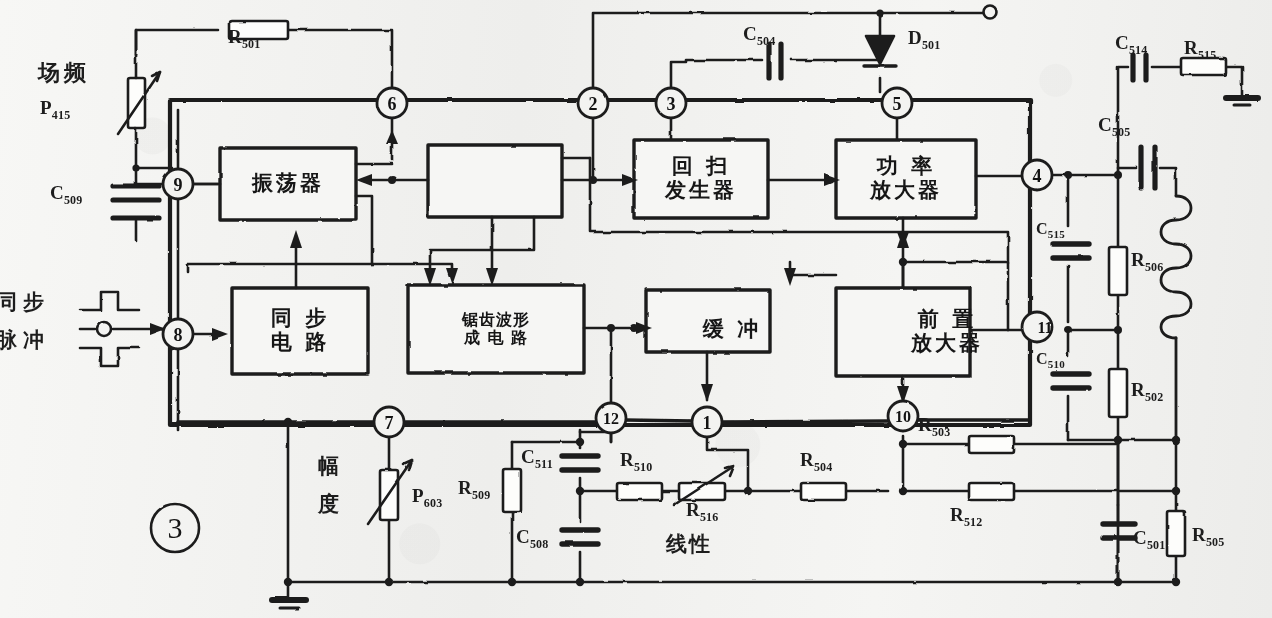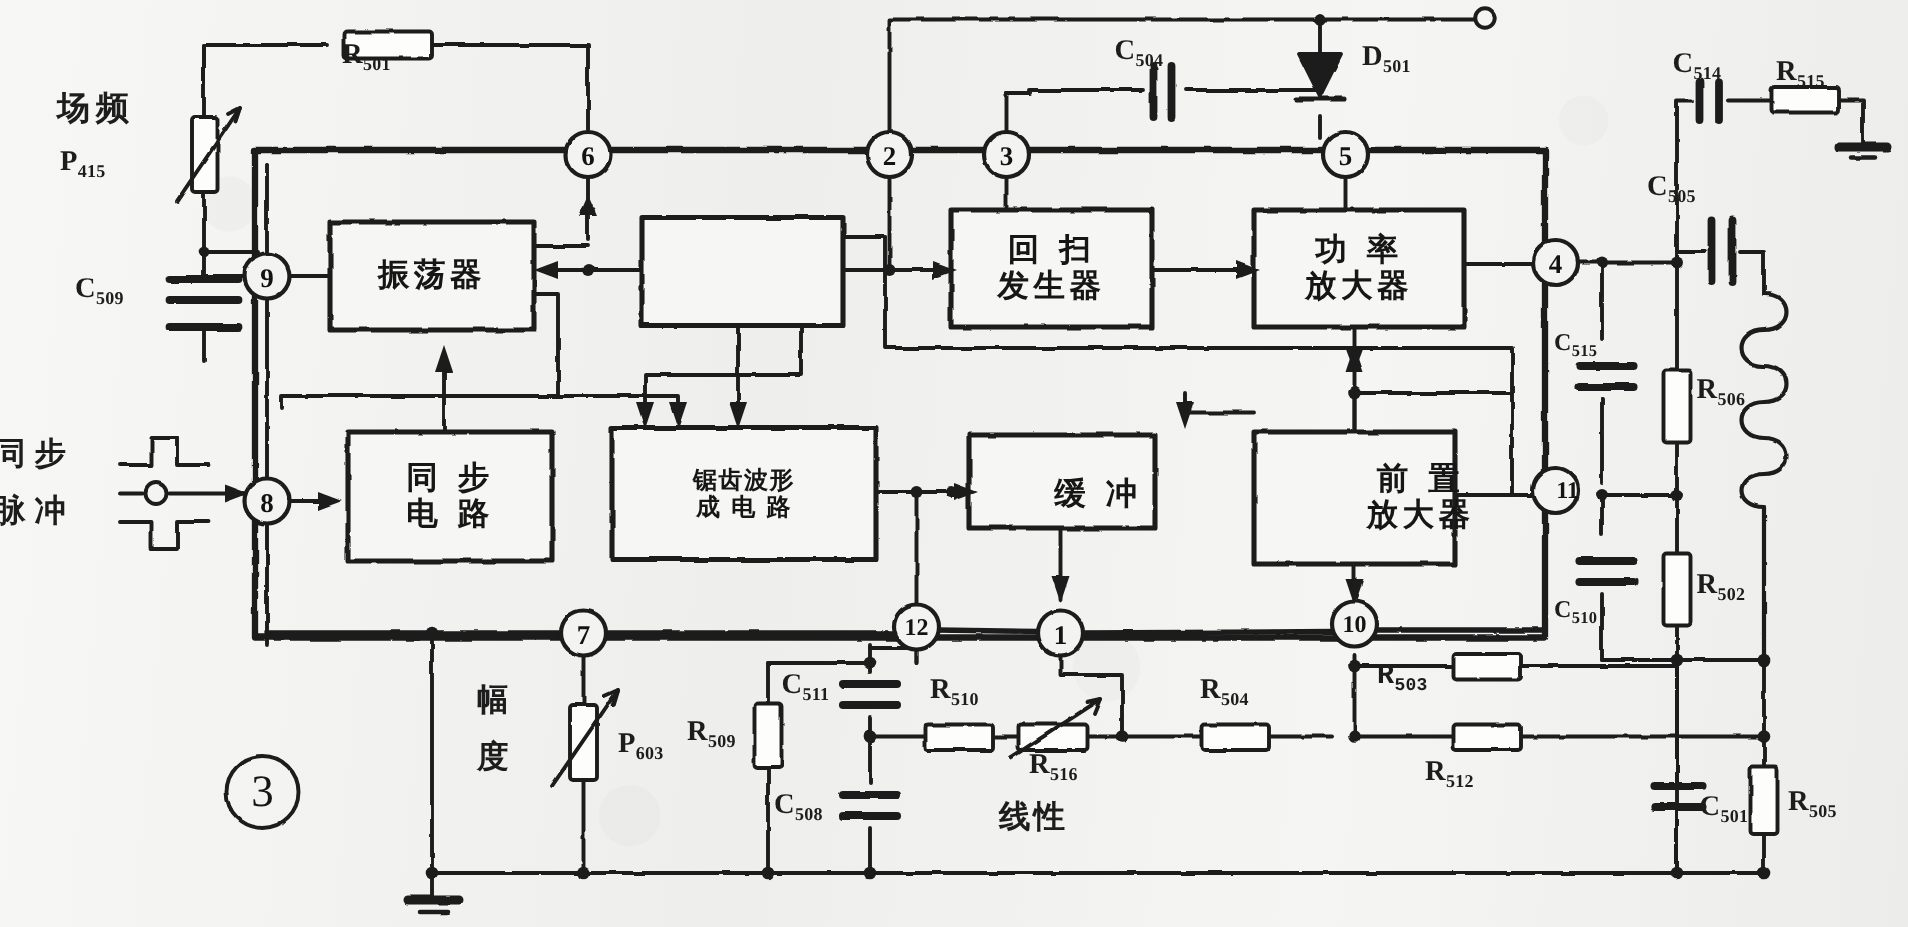--- a/index.html
+++ b/index.html
@@ -577,23 +577,23 @@
 
   <div class="lbl ref" style="left:228px;top:27px;"><span>R</span><sub>501</sub></div>
   <div class="lbl ref" style="left:743px;top:24px;"><span>C</span><sub>504</sub></div>
   <div class="lbl ref" style="left:908px;top:28px;"><span>D</span><sub>501</sub></div>
   <div class="lbl ref" style="left:1115px;top:33px;"><span>C</span><sub>514</sub></div>
   <div class="lbl ref" style="left:1184px;top:38px;"><span>R</span><sub>515</sub></div>
   <div class="lbl ref" style="left:1098px;top:115px;"><span>C</span><sub>505</sub></div>
   <div class="lbl ref" style="left:50px;top:183px;"><span>C</span><sub>509</sub></div>
   <div class="lbl ref" style="left:1036px;top:221px;font-size:16px;"><span>C</span><sub style="font-size:11px;">515</sub></div>
   <div class="lbl ref" style="left:1131px;top:250px;"><span>R</span><sub>506</sub></div>
-  <div class="lbl ref" style="left:1036px;top:351px;font-size:16px;margin-top:48px;"><span>C</span><sub style="font-size:11px;">510</sub></div>
+  <div class="lbl ref" style="left:1036px;top:351px;font-size:16px;"><span>C</span><sub style="font-size:11px;">510</sub></div>
   <div class="lbl ref" style="left:1131px;top:380px;"><span>R</span><sub>502</sub></div>
-  <div class="lbl ref" style="left:918px;top:441px;font-family:Liberation Mono, monospace;"><span>R</span><sub>503</sub></div>
+  <div class="lbl ref" style="left:918px;top:415px;"><span>R</span><sub>503</sub></div>
   <div class="lbl ref" style="left:800px;top:450px;"><span>R</span><sub>504</sub></div>
   <div class="lbl ref" style="left:521px;top:447px;"><span>C</span><sub>511</sub></div>
   <div class="lbl ref" style="left:620px;top:450px;"><span>R</span><sub>510</sub></div>
   <div class="lbl ref" style="left:458px;top:478px;"><span>R</span><sub>509</sub></div>
   <div class="lbl ref" style="left:686px;top:500px;"><span>R</span><sub>516</sub></div>
   <div class="lbl ref" style="left:950px;top:505px;"><span>R</span><sub>512</sub></div>
   <div class="lbl ref" style="left:516px;top:527px;"><span>C</span><sub>508</sub></div>
   <div class="lbl ref" style="left:1133px;top:528px;"><span>C</span><sub>501</sub></div>
   <div class="lbl ref" style="left:1192px;top:525px;"><span>R</span><sub>505</sub></div>
   <div class="lbl ref" style="left:412px;top:486px;"><span>P</span><sub>603</sub></div>

